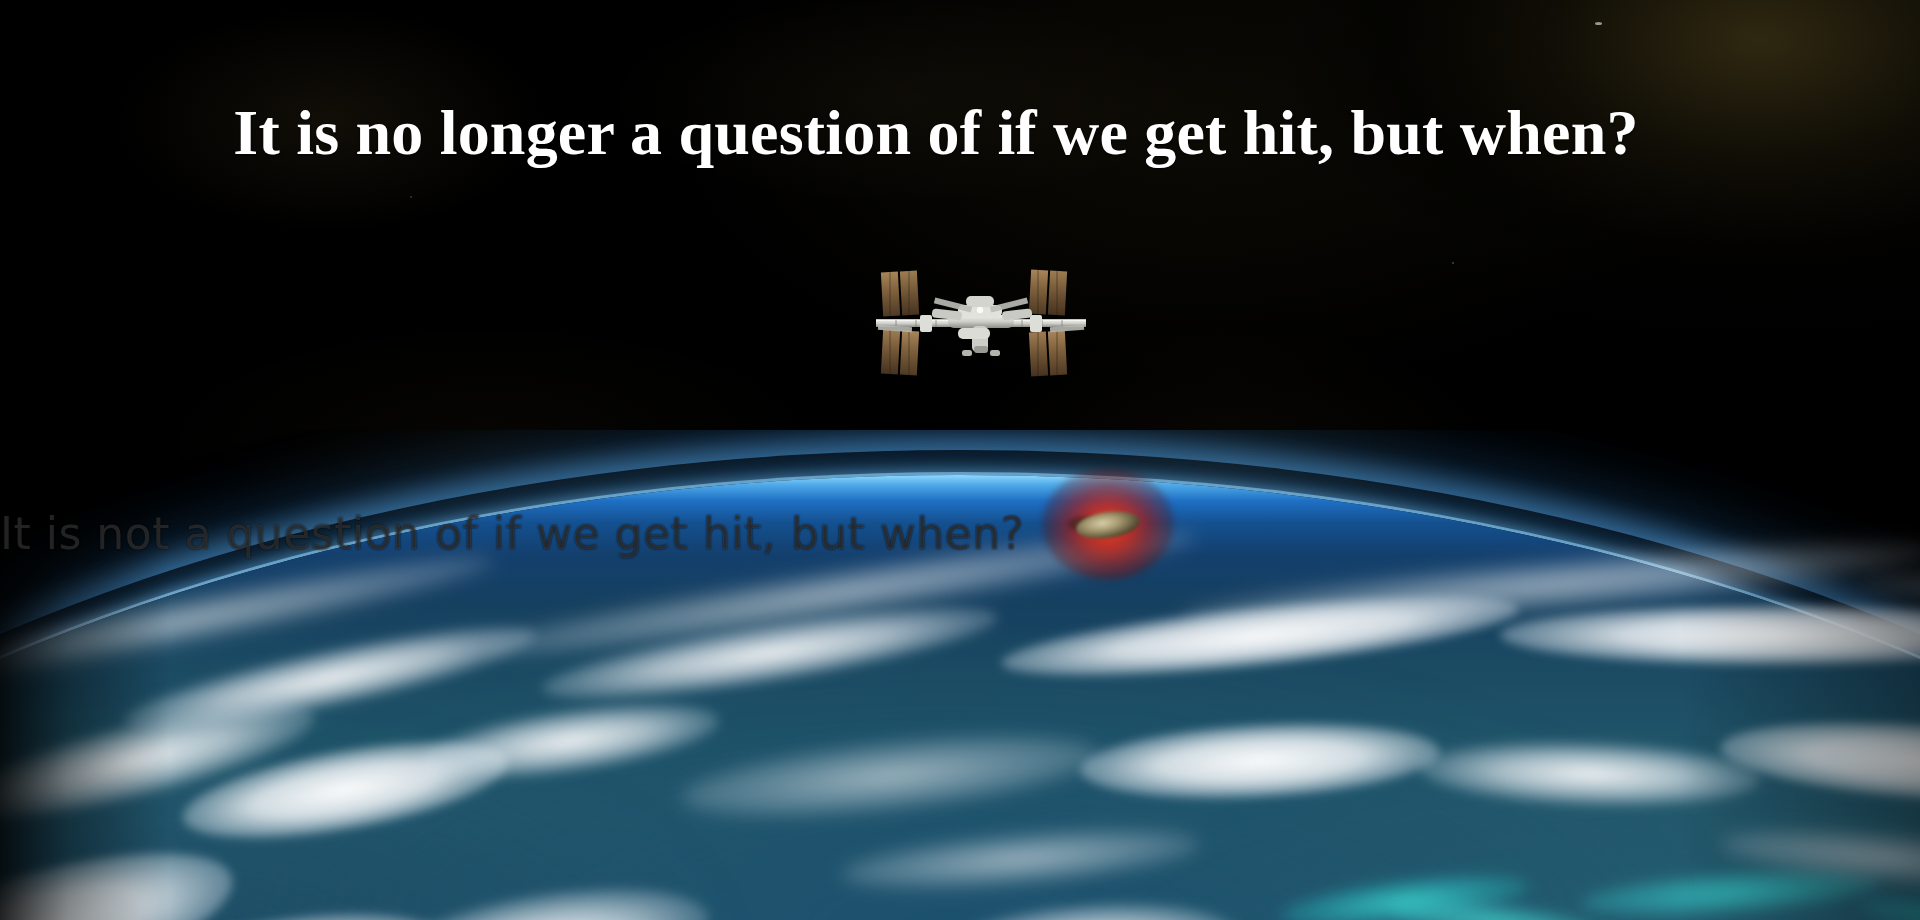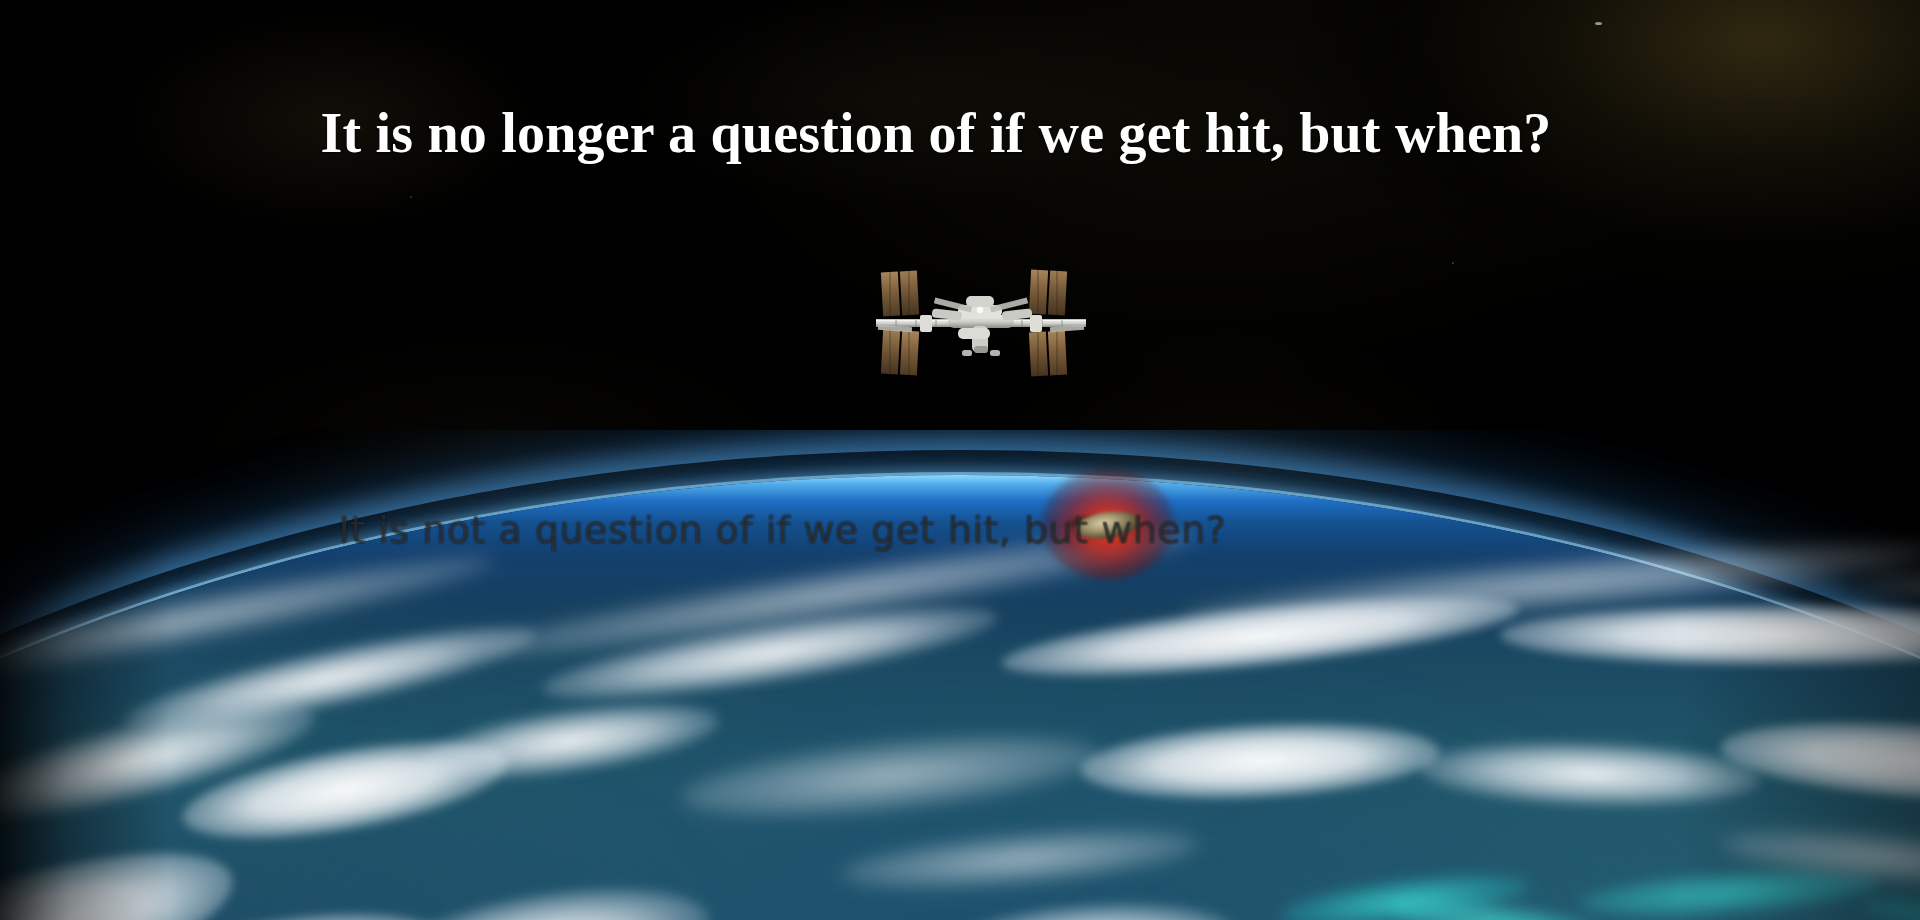--- a/index.html
+++ b/index.html
@@ -256,41 +256,40 @@
         rgba(0,0,0,0) 100%);
     filter: blur(2px);
   }
 
   
   .ghost-text {
     position: absolute;
     left: 0;
     top: 508px;
     width: 1565px;
-    text-align: center;
     font-family: "DejaVu Sans", "Liberation Sans", sans-serif;
-    font-size: 38px;
+    font-size: 44px;
     font-weight: 400;
     letter-spacing: 0.5px;
     color: rgba(116,116,116,0.30);
     text-shadow: 0 0 2px rgba(0,0,0,0.9);
     white-space: nowrap;
     user-select: none;
   }
 
   
   .title {
     position: absolute;
     left: 0;
     top: 102px;
     width: 1872px;
     text-align: center;
     font-family: "Liberation Serif", "DejaVu Serif", serif;
     font-weight: bold;
-    font-size: 56px;
+    font-size: 64px;
     line-height: 62px;
     color: #ffffff;
     letter-spacing: 0.2px;
     white-space: nowrap;
     text-shadow: 0 1px 2px rgba(0,0,0,0.75);
   }
 </style>
 </head>
 <body>
 

